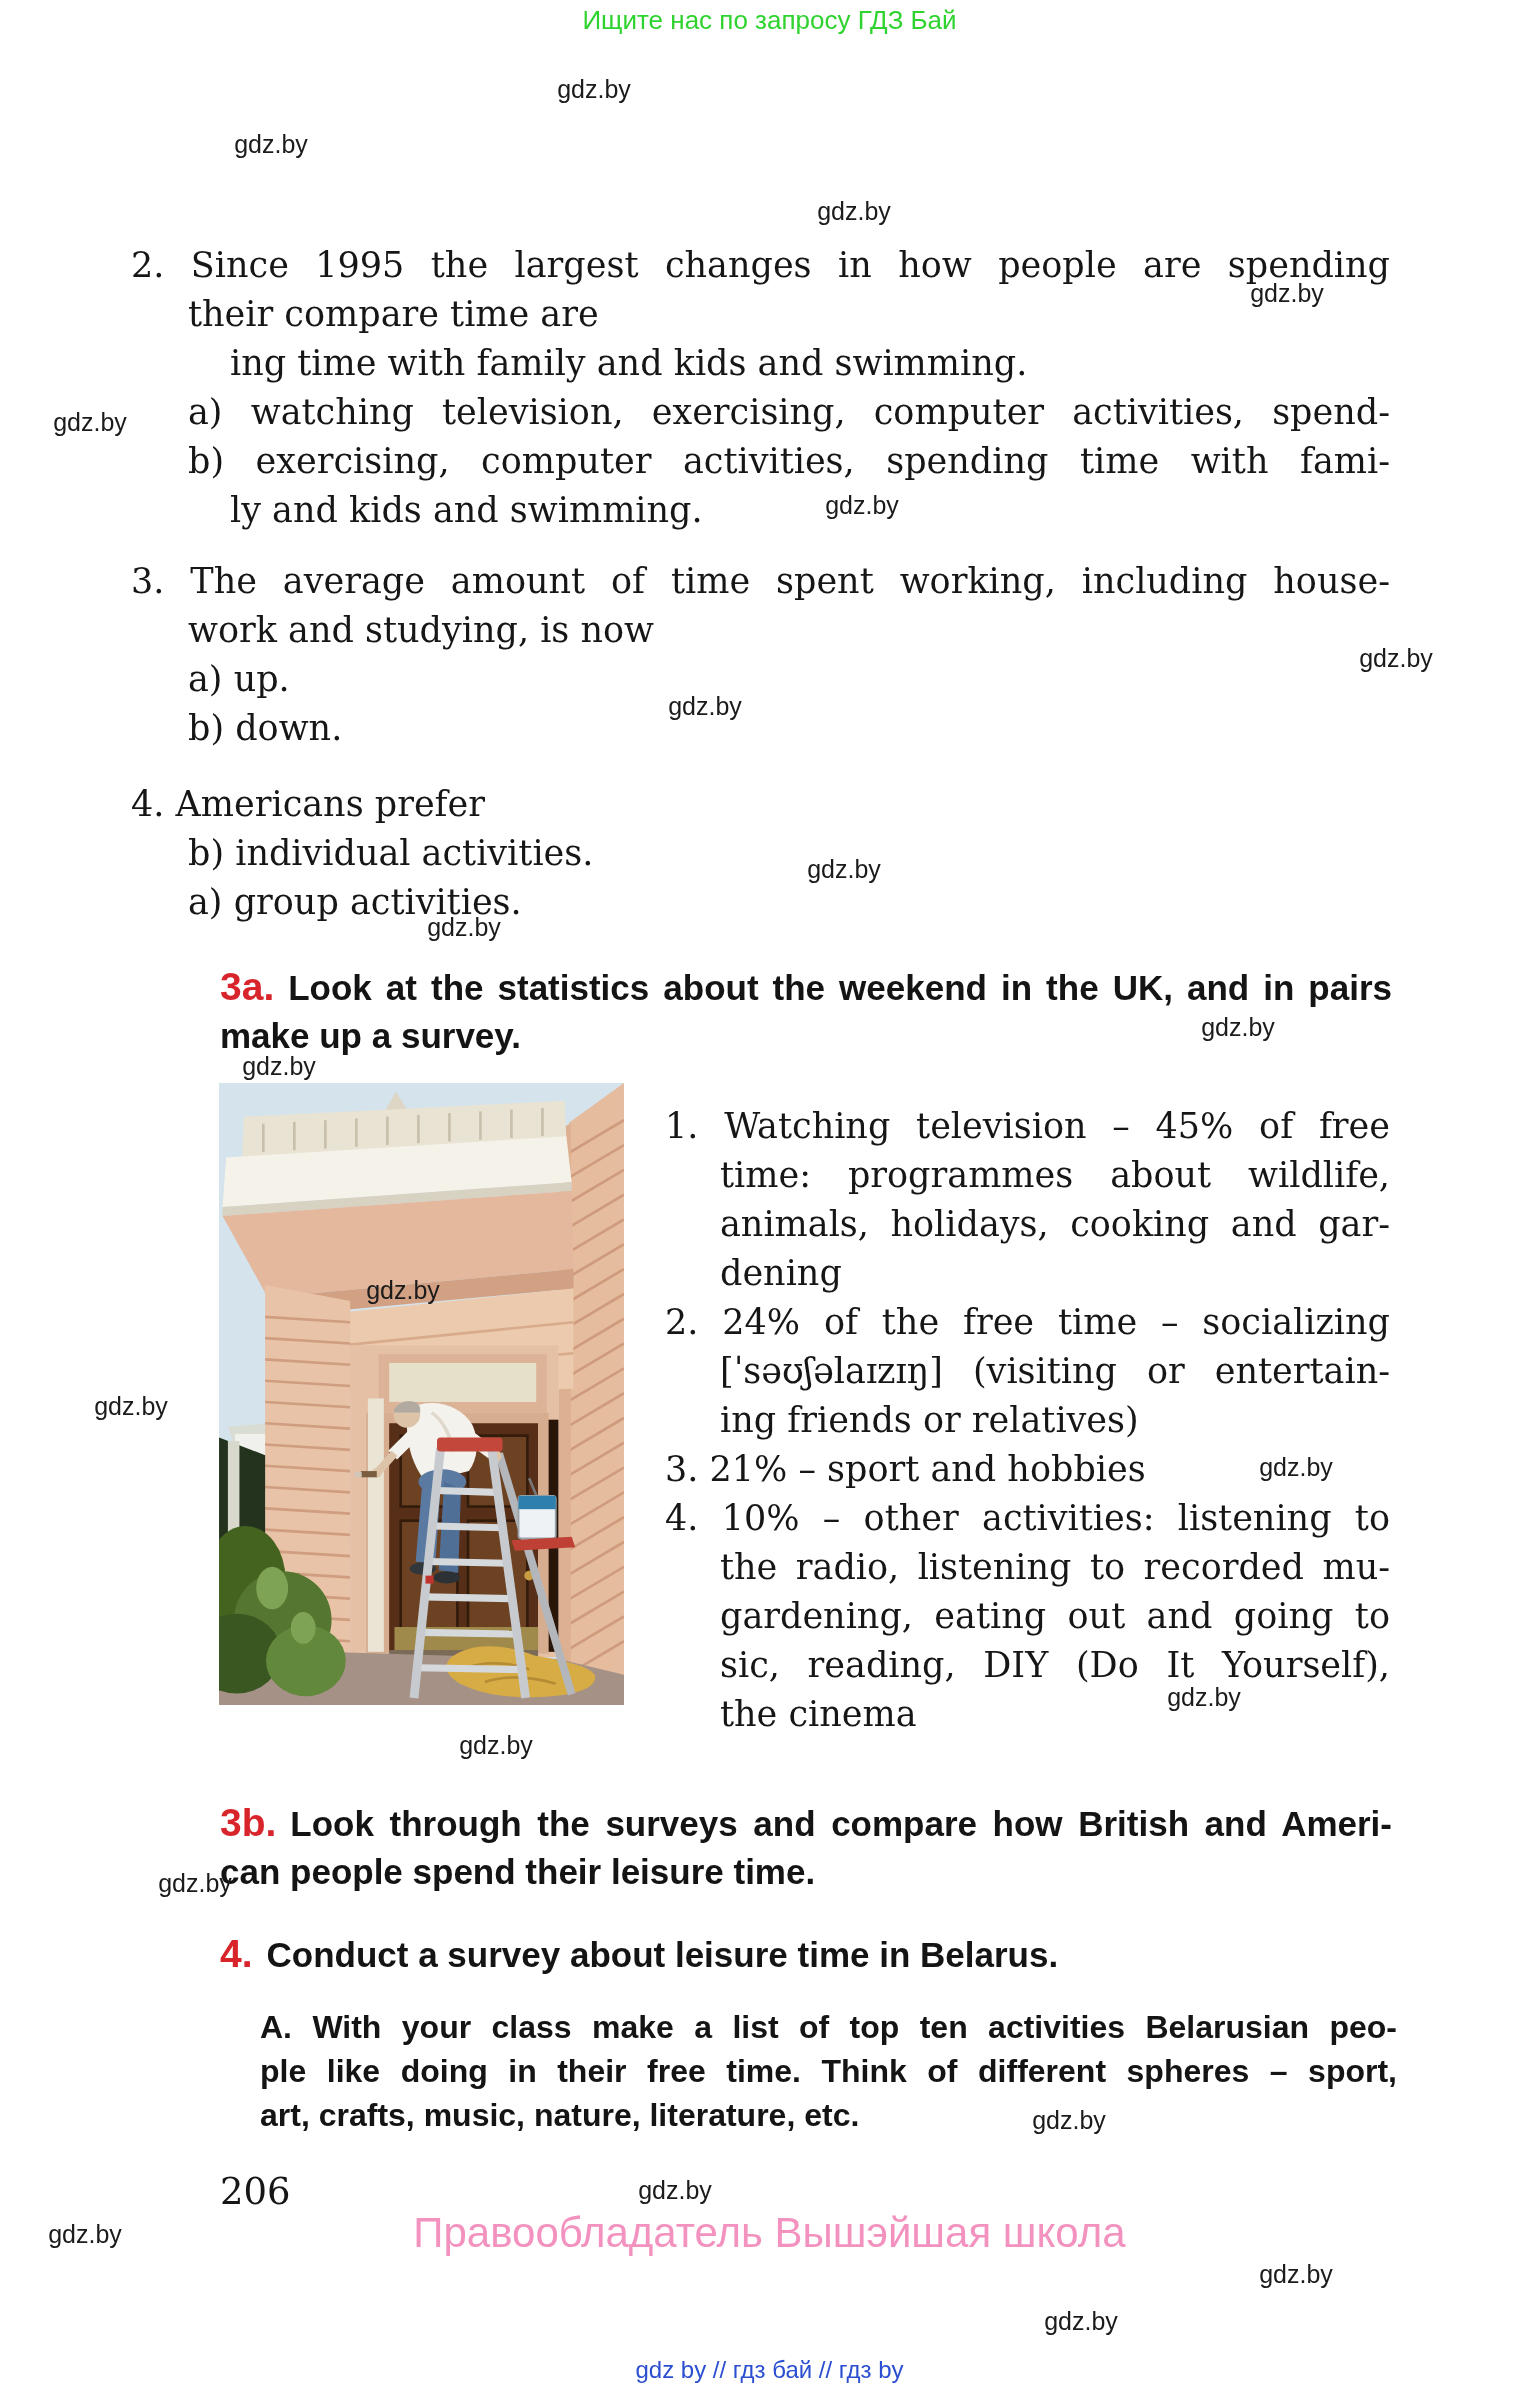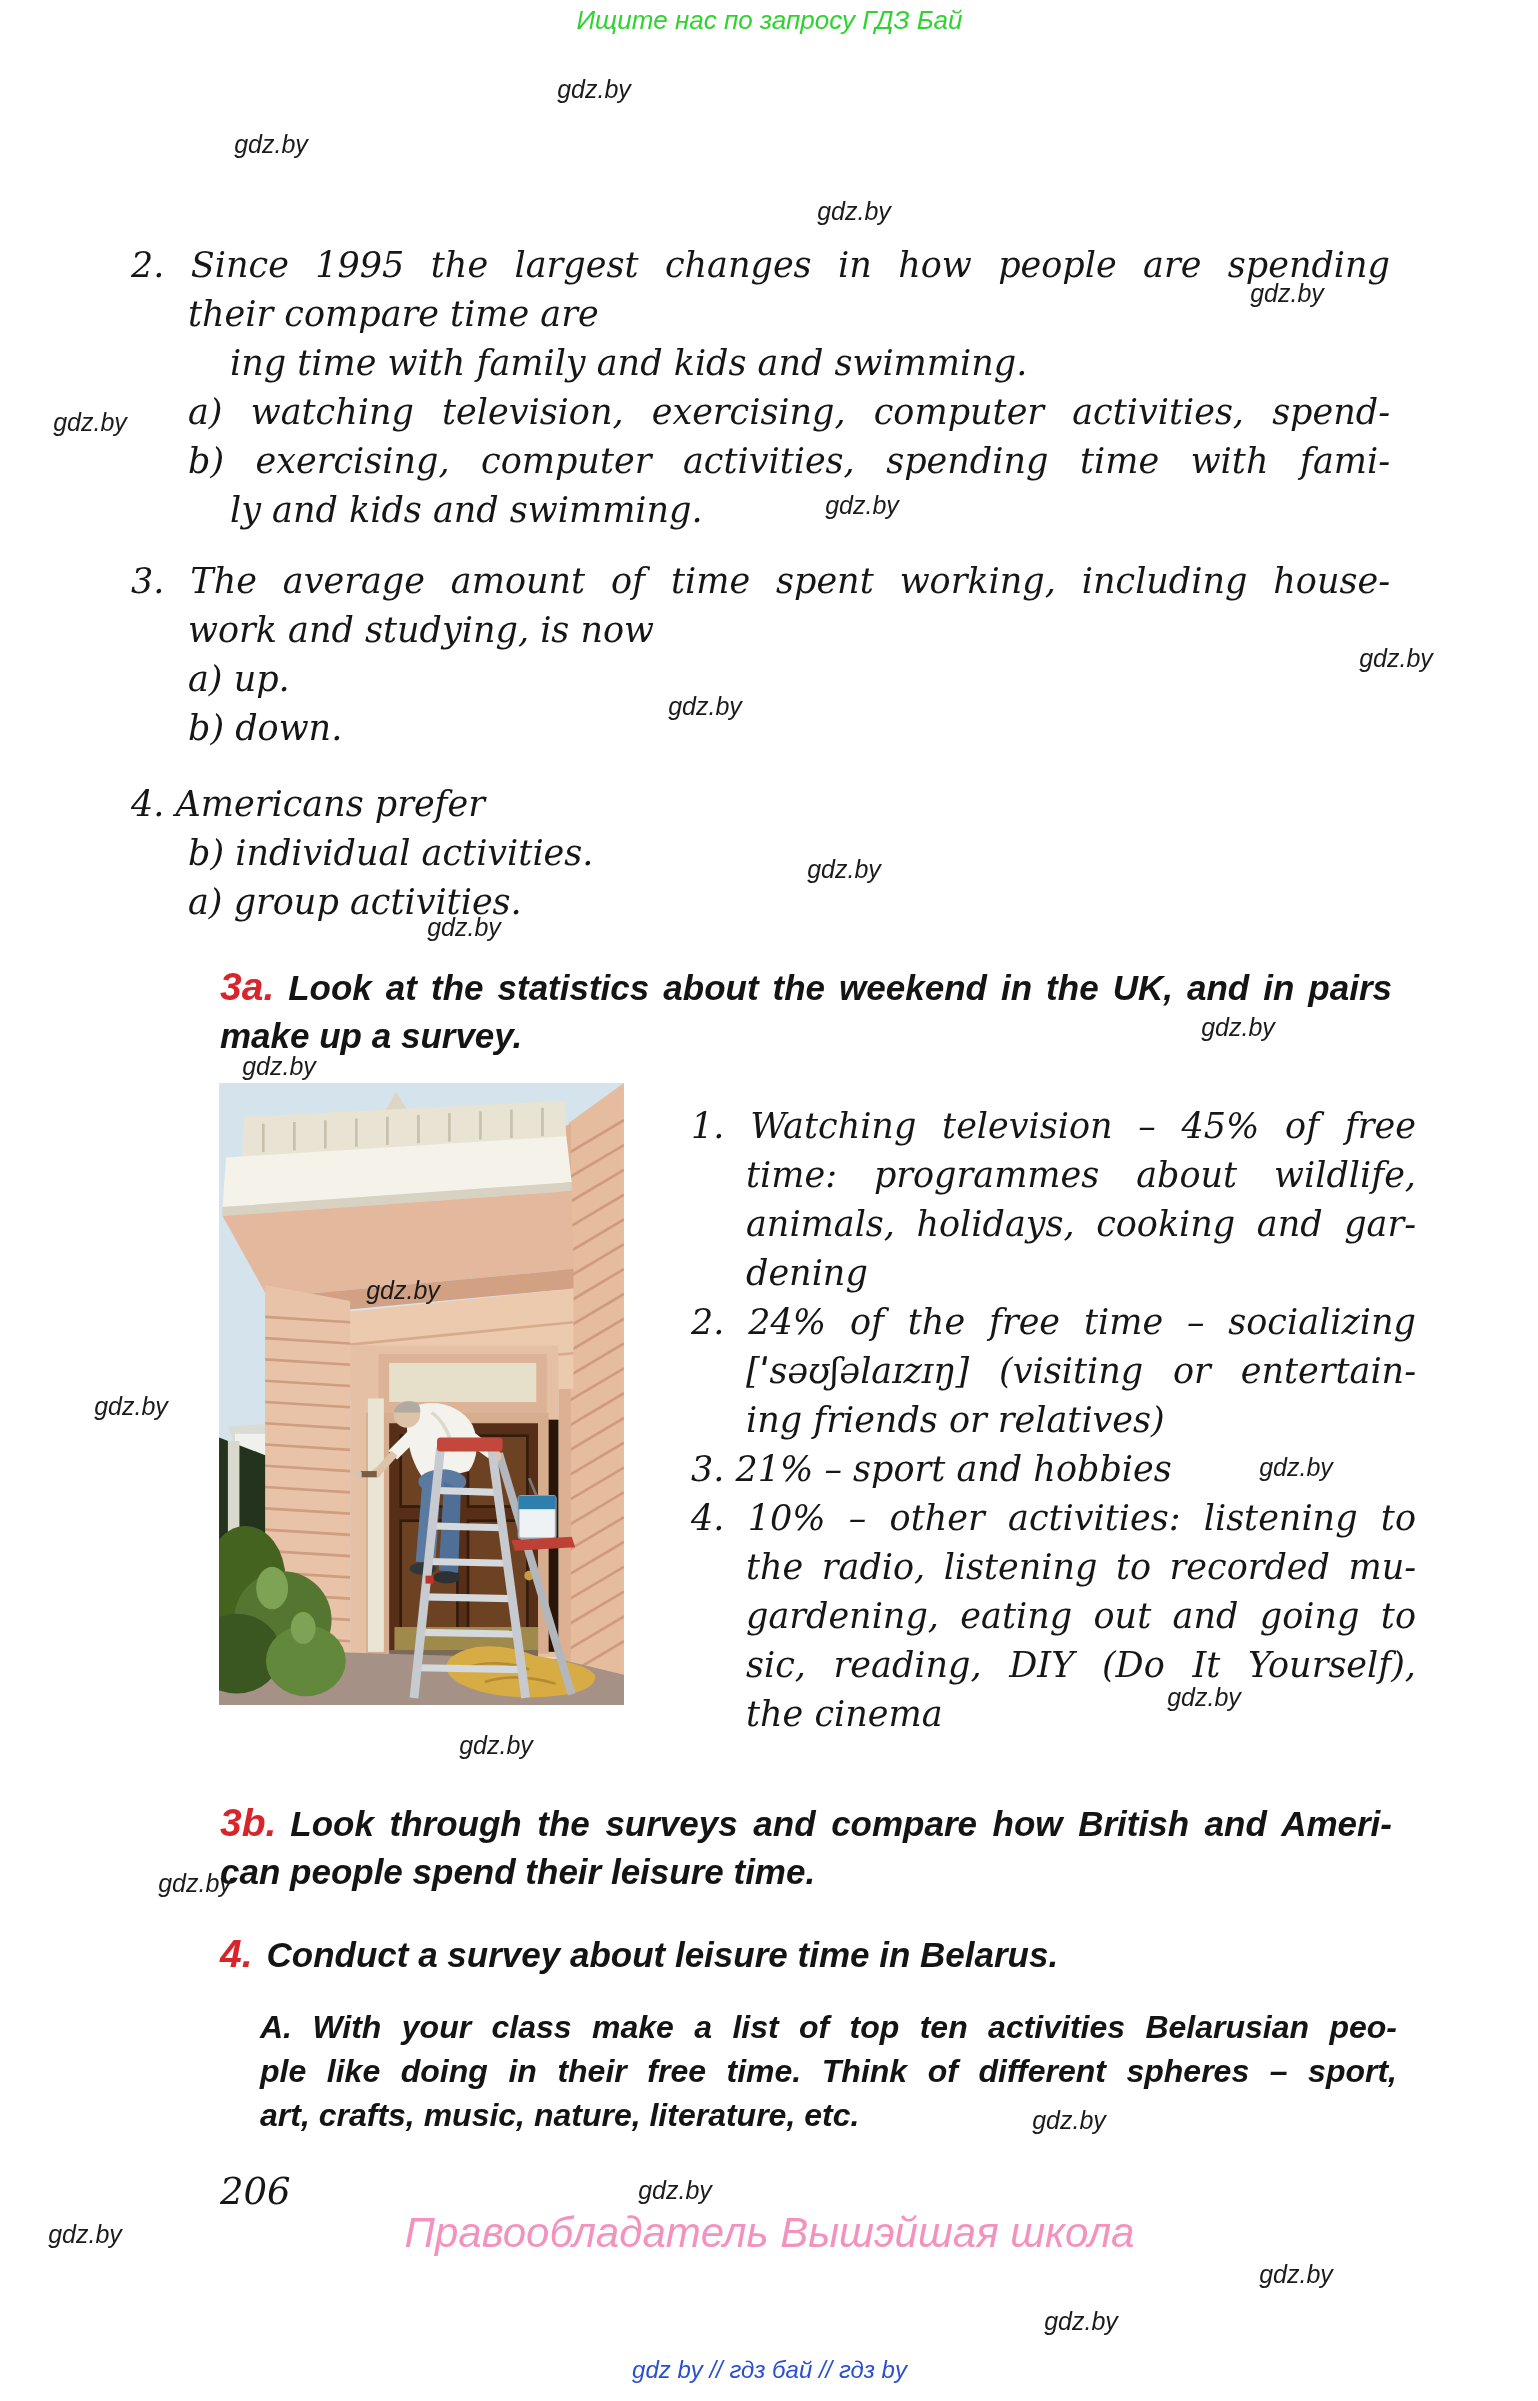--- a/index.html
+++ b/index.html
@@ -1,24 +1,24 @@
 <!DOCTYPE html>
 <html style="font-size:14px"><head>
 <meta charset="utf-8">
 <style>
   html,body{margin:0;padding:0;background:#ffffff;}
   .page{position:relative;width:1539px;height:2401px;background:#ffffff;overflow:hidden;
-        font-family:"DejaVu Serif",serif;color:#161616;font-style:italic;}
+        font-family:"DejaVu Serif",serif;color:#161616;}
   .banner{position:absolute;top:5.3px;left:0;width:100%;text-align:center;
           font-family:"Liberation Sans",sans-serif;font-size:26px;color:#2fd32f;}
   .wm{position:absolute;transform:translate(-50%,-50%);font-family:"Liberation Sans",sans-serif;
       font-size:25px;color:#1b1b1b;white-space:nowrap;z-index:6;}
   .block{position:absolute;}
   .serif{font-size:35px;line-height:49px;}
-  .serif2{font-size:35px;line-height:49px;margin-left:26px;}
+  .serif2{font-size:35px;line-height:49px;}
   .ln{height:49px;}
   .j{text-align:justify;text-align-last:justify;}
   .c1{padding-left:57px;}
   .c2{padding-left:99px;}
   .cs{padding-left:55px;}
   .sans{font-family:"Liberation Sans",sans-serif;font-weight:bold;font-size:35px;line-height:49px;color:#141414;}
   .sansA{font-family:"Liberation Sans",sans-serif;font-weight:bold;font-size:32px;line-height:44px;color:#141414;}
   .sansA .ln{height:44px;}
   .rnum{color:#d8252b;font-weight:bold;font-size:39px;margin-right:14px;}
   .photo{position:absolute;left:219px;top:1083px;width:405px;height:622px;overflow:hidden;}

